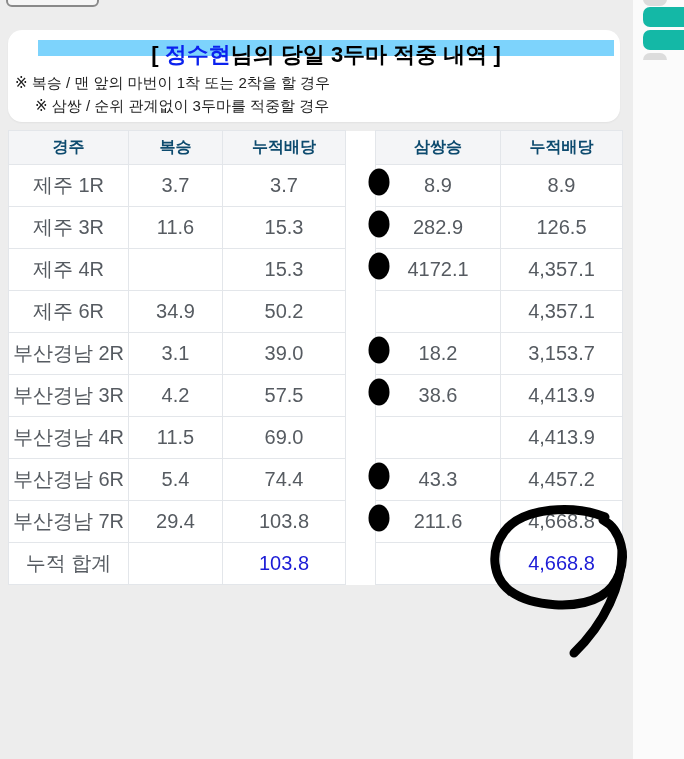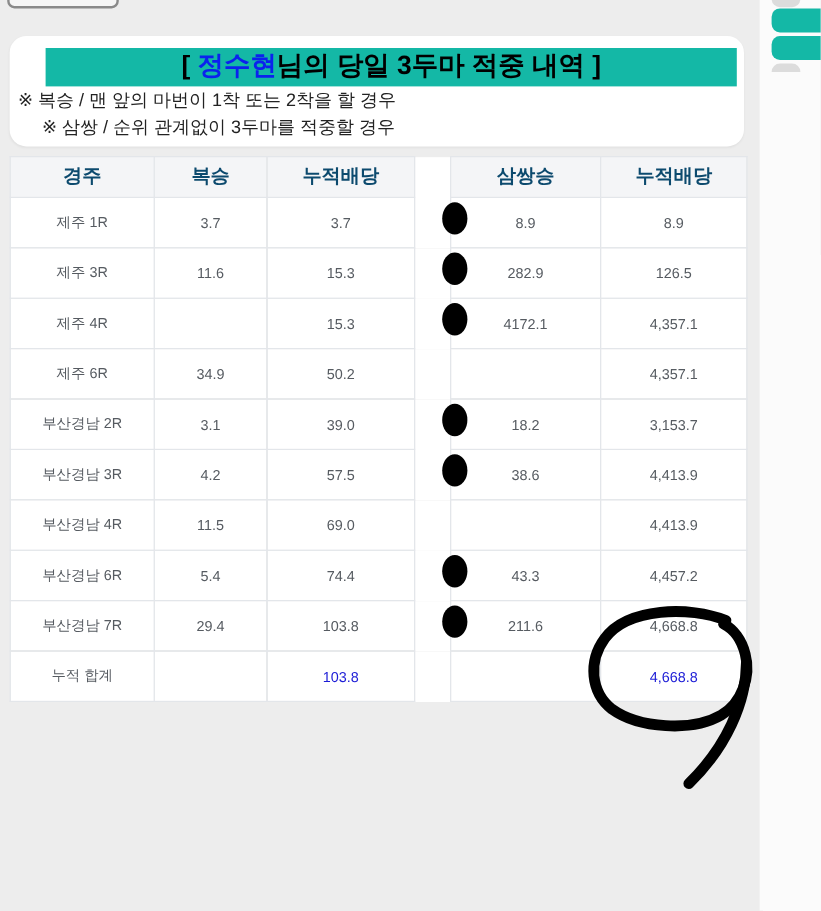--- a/index.html
+++ b/index.html
@@ -19,33 +19,33 @@
   .badge{display:inline-block;min-width:24px;height:20px;line-height:20px;background:#14b8a6;
          border-radius:7px;text-align:center;font-size:13px;color:#333;padding-left:36px;}
   .side-label{font-size:15px;font-weight:bold;color:#4040d8;text-decoration:none;}
   .sliver{position:absolute;left:10px;width:24px;height:20px;background:#dcdcdc;border-radius:7px;}
   .sliver.top{top:-14px;}
   .sliver.bot{top:53px;}
 
   
   .card{position:absolute;left:8px;top:30px;width:612px;height:92px;background:#ffffff;
         border-radius:14px;box-shadow:0 1px 2px rgba(0,0,0,0.05);}
-  .card-title{position:absolute;left:30px;top:10px;width:576px;height:32px;background:#14b8a6;
+  .card-title{position:absolute;left:30px;top:10px;width:576px;height:16px;background:#7dd3fc;
               text-align:center;font-weight:bold;font-size:22px;line-height:29px;color:#000;}
   .card-title .uname{color:#0b22ee;}
   .note{position:absolute;left:7px;font-size:15px;color:#222;white-space:nowrap;}
   .note.n1{top:44px;}
   .note.n2{top:67px;margin-left:20px;}
 
   
   .grid{position:absolute;left:8px;top:130px;border-collapse:collapse;table-layout:fixed;}
   .grid th,.grid td{text-align:center;padding:0;overflow:hidden;}
   .grid th{height:33px;background:#f4f5f7;border:1px solid #e3e6ea;font-size:16px;
            font-weight:bold;color:#0c4a6e;}
-  .grid td{height:41px;background:#ffffff;border:1px solid #e3e6ea;font-size:12px;color:#565b61;}
+  .grid td{height:41px;background:#ffffff;border:1px solid #e3e6ea;font-size:20px;color:#565b61;}
   .grid th.spacer,.grid td.spacer{border:none;background:#ffffff;}
   .grid td.blue{color:#1c1cd6;}
 
   
   .overlay{position:absolute;left:0;top:0;width:684px;height:759px;pointer-events:none;z-index:10;}
 </style>
 </head>
 <body>
 
 <div id="stage">

